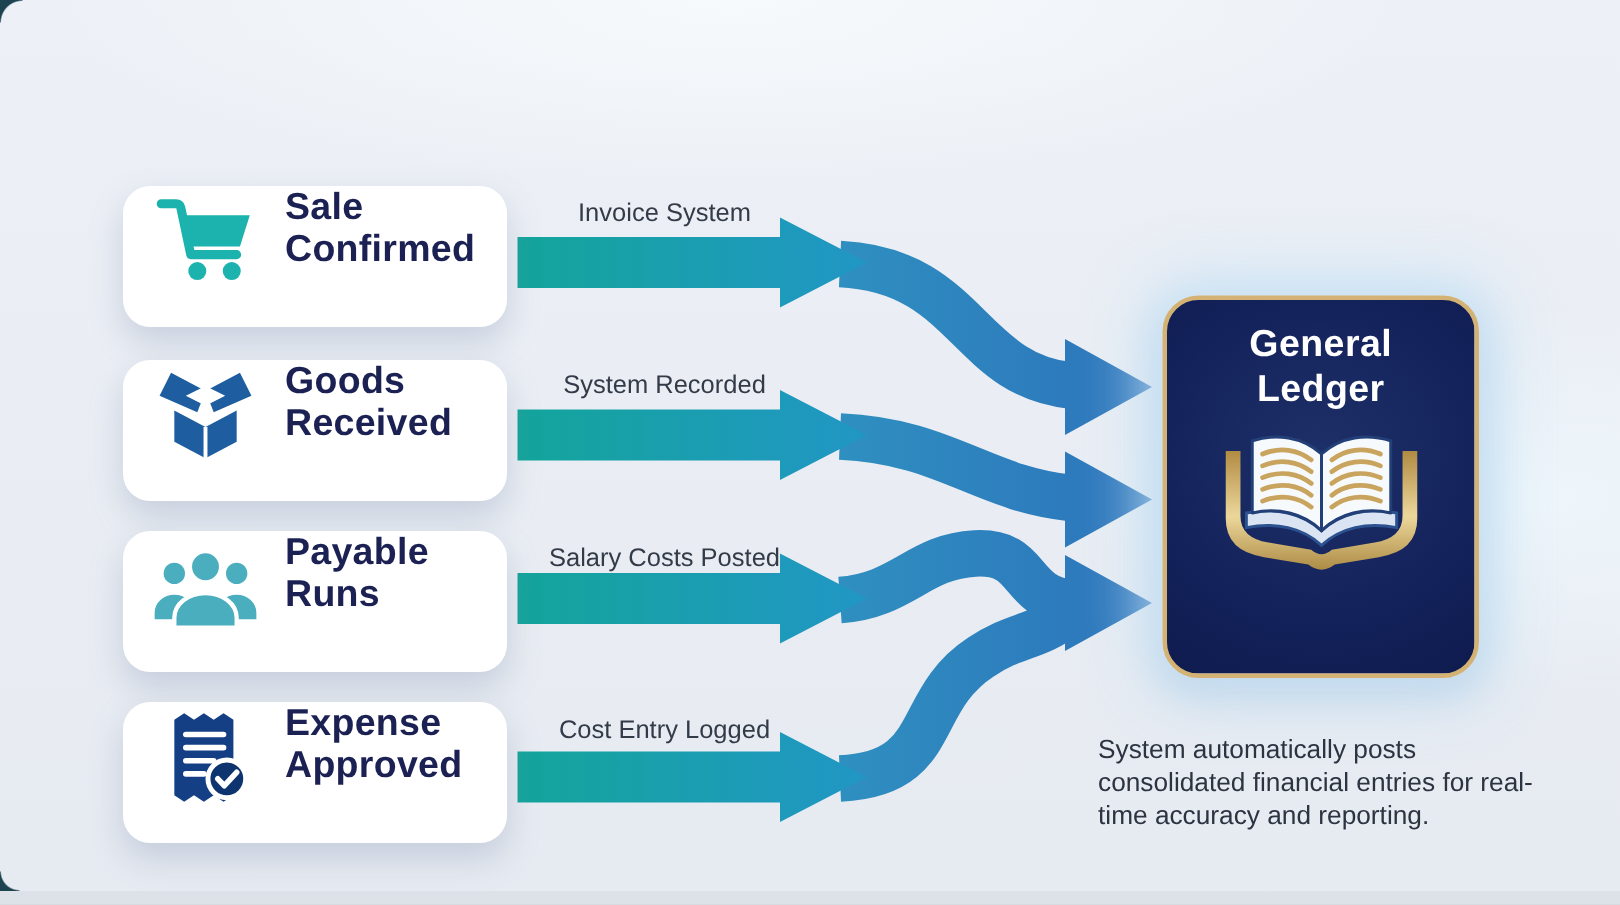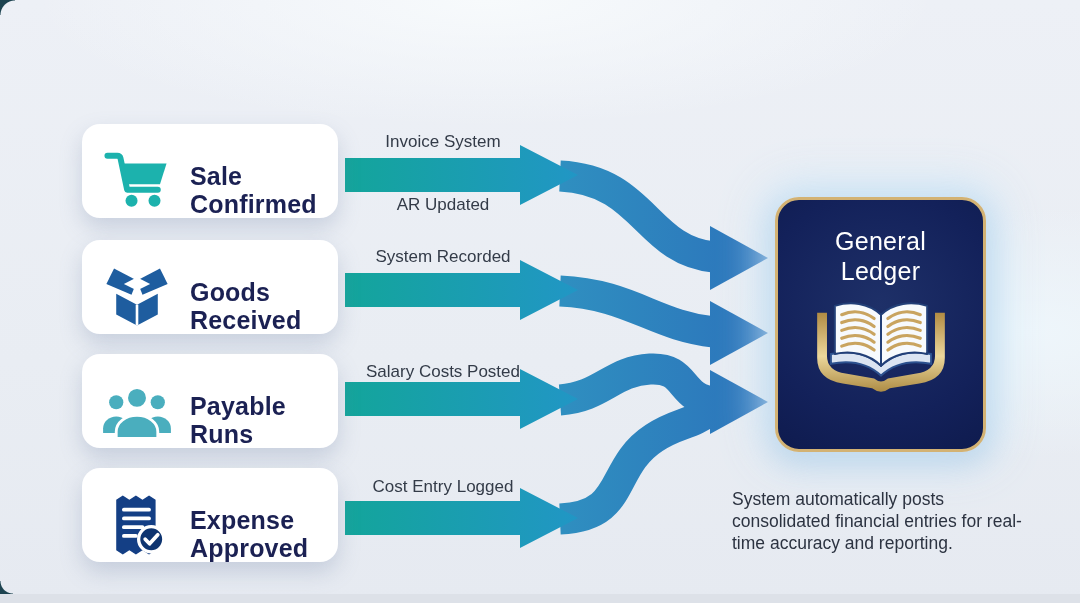--- a/index.html
+++ b/index.html
@@ -14,21 +14,21 @@
   .bottom-strip{position:absolute;left:0;right:0;bottom:0;height:9px;background:#dde1e8;}
   .notch-tl{position:absolute;left:0;top:0;width:15px;height:15px;
     background:radial-gradient(circle at 15px 15px, rgba(0,0,0,0) 14px, #1d4350 15px);}
   .notch-bl{position:absolute;left:0;bottom:9px;width:13px;height:13px;
     background:radial-gradient(circle at 13px 0px, rgba(0,0,0,0) 12px, #1d4350 13px);}
 
   
   .card{
     position:absolute;left:82px;width:256px;height:94px;background:#ffffff;
     border-radius:18px;box-shadow:0 10px 22px rgba(110,130,165,.28);
-    display:flex;align-items:flex-end;gap:16px;padding-left:18px;box-sizing:border-box;
+    display:flex;align-items:flex-start;gap:16px;padding-left:18px;box-sizing:border-box;
   }
   .card .ic{width:74px;height:74px;flex:0 0 74px;display:flex;align-items:center;justify-content:center;}
   .card .lbl{font-size:25px;font-weight:700;color:#1b2153;line-height:1.12;width:140px;letter-spacing:.2px;}
   .c1{top:124px}.c2{top:240px}.c3{top:354px}.c4{top:468px}
 
   
   .edge{position:absolute;left:348px;width:190px;text-align:center;
     font-size:17px;font-weight:500;color:#333b48;}
   .e1{top:132px}.e2{top:195px}.e3{top:247px}.e4{top:362px}.e5{top:477px}
 
@@ -36,22 +36,22 @@
 
   
   .glow{position:absolute;left:740px;top:165px;width:282px;height:320px;border-radius:50%;
     background:radial-gradient(closest-side, rgba(255,255,255,.95) 0%, rgba(216,238,250,.75) 55%, rgba(216,238,250,0) 78%);}
   .ledger{
     position:absolute;left:775px;top:197px;width:211px;height:255px;box-sizing:border-box;
     border-radius:24px;border:3px solid #d3b273;
     background:radial-gradient(120% 95% at 50% 42%, #1e3068 0%, #13215a 48%, #0a1542 100%);
     box-shadow:0 0 40px 14px rgba(200,228,247,.85), 0 8px 26px rgba(120,150,190,.45);
   }
-  .ledger .title{margin:26px auto 0;width:150px;text-align:center;
-    font-size:25px;font-weight:400;color:#ffffff;line-height:1.2;letter-spacing:.3px;}
+  .ledger .title{margin:14px auto 0;width:150px;text-align:center;
+    font-size:25px;font-weight:700;color:#ffffff;line-height:1.2;letter-spacing:.3px;}
   .ledger svg{display:block;margin:11px auto 0;}
 
   .caption{position:absolute;left:732px;top:489px;width:306px;
     font-size:17.5px;font-weight:500;color:#2c3341;line-height:1.25;}
 </style>
 </head>
 <body>
 
 <div class="stage">
 
@@ -139,21 +139,20 @@
           <line x1="20" y1="42" x2="31" y2="42"></line>
         </g>
         <circle cx="45" cy="45" r="11.5" fill="#0e3470" stroke="#ffffff" stroke-width="3"></circle>
         <path d="M39.5,45 l4,4.2 L51,41" fill="none" stroke="#ffffff" stroke-width="3.4" stroke-linecap="round" stroke-linejoin="round"></path>
       </svg>
     </span>
     <span class="lbl">Expense Approved</span>
   </div>
 
   <div class="edge e1">Invoice System</div>
-  <div class="edge e2">AR Updated</div>
   <div class="edge e3">System Recorded</div>
   <div class="edge e4">Salary Costs Posted</div>
   <div class="edge e5">Cost Entry Logged</div>
 
   <div class="glow"></div>
   <div class="ledger">
     <div class="title">General Ledger</div>
     <svg width="150" height="110" viewBox="0 0 150 112">
       <defs>
         <linearGradient id="gGold" x1="0" y1="0" x2="0" y2="1">

